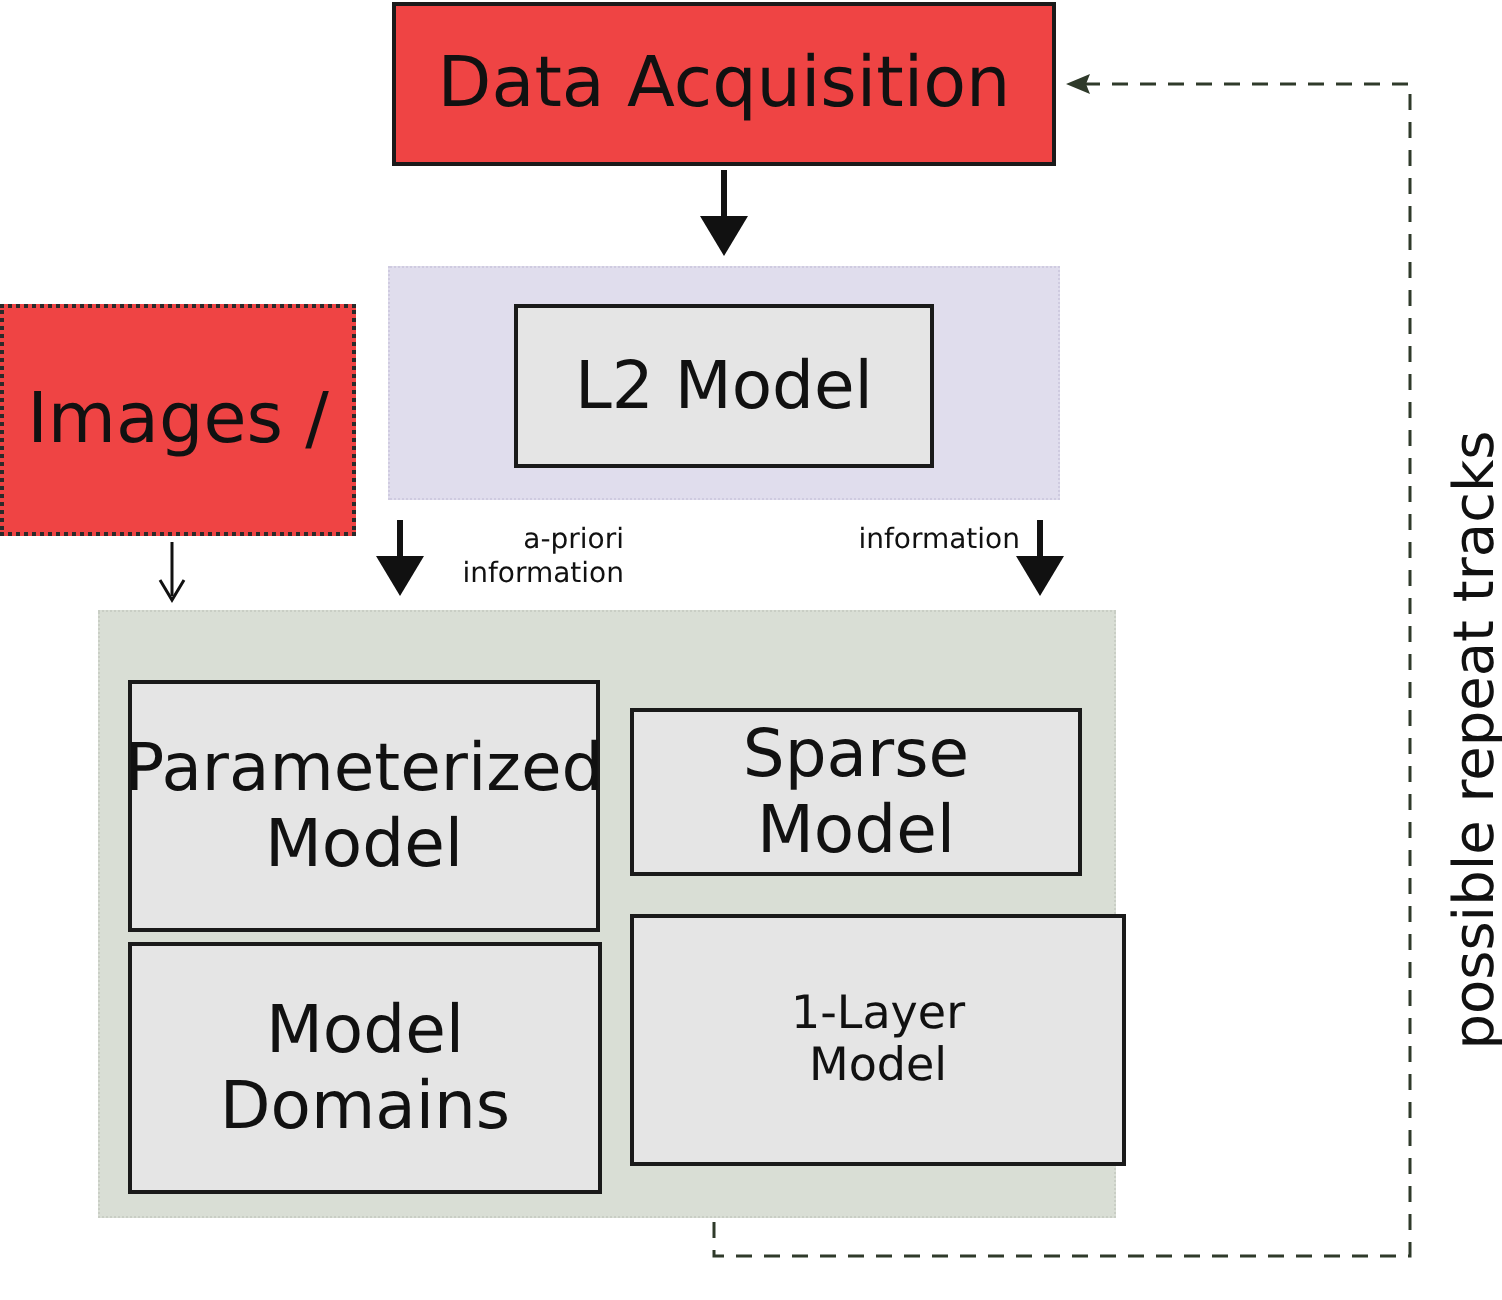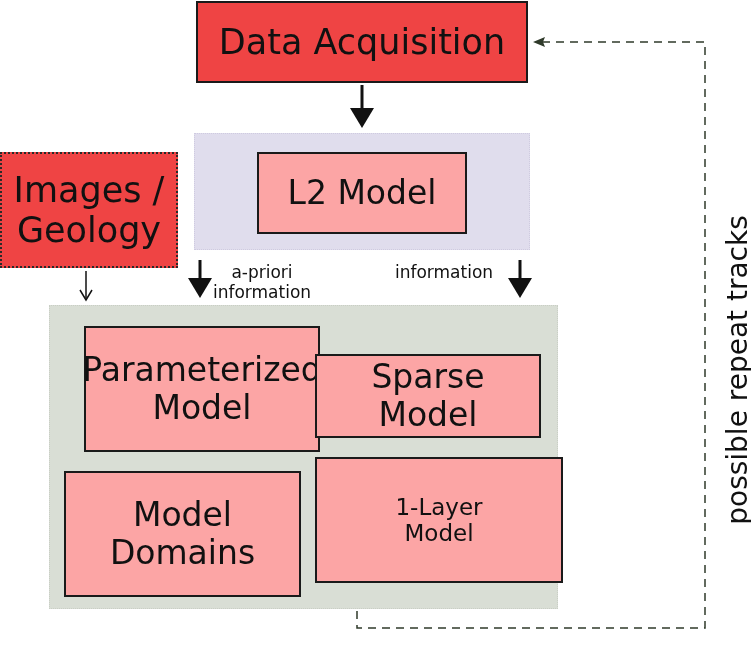--- a/index.html
+++ b/index.html
@@ -1,54 +1,53 @@
 <!DOCTYPE html>
 <html><head>
 <meta charset="utf-8">
 <style>
   html, body { margin: 0; padding: 0; background: #ffffff; }
   body { width: 751px; height: 650px; position: relative; overflow: hidden;
          font-family: "DejaVu Sans", sans-serif; color: #111; }
   .abs { position: absolute; box-sizing: border-box; }
   .box { display: flex; align-items: center; justify-content: center; text-align: center; line-height: 1.15; }
   .blue { background: #ef4444; }
-  .white { background: #fca5a5; border: 2px solid #1a1a1a; }
+  .white { background: #e5e5e5; border: 2px solid #1a1a1a; }
   .lav { background: #e0dded; border: 1px dotted #cfcbe0; }
   .sage { background: #d9ded5; border: 1px dotted #c9cec5; }
-  .lbl-small { font-size: 17px; text-align: center; line-height: 1.2; }
+  .lbl-small { font-size: 14px; text-align: right; line-height: 1.2; }
   #overlay { position: absolute; left: 0; top: 0; }
 </style>
 </head>
 <body>
 
 <div class="abs box blue" style="left:196px; top:1px; width:332px; height:82px; border:2px solid #1a1a1a; font-size:35px;">
   <span>Data Acquisition</span>
 </div>
 
 <div class="abs lav" style="left:194px; top:133px; width:336px; height:117px;"></div>
 <div class="abs box white" style="left:257px; top:152px; width:210px; height:82px; font-size:33px;">
   <span>L2 Model</span>
 </div>
 
 <div class="abs box blue" style="left:0px; top:152px; width:178px; height:116px; border:2px dotted #2a2a2a; font-size:35px; flex-direction:column;">
   <span>Images /</span>
-  <span>Geology</span>
 </div>
 
 <div class="abs lbl-small" style="left:212px; top:262px; width:100px;">
   <div>a-priori</div>
   <div>information</div>
 </div>
 <div class="abs lbl-small" style="left:378px; top:262px; width:132px;">
   <div>information</div>
 </div>
 
 <div class="abs sage" style="left:49px; top:305px; width:509px; height:304px;"></div>
 
-<div class="abs box white" style="left:64px; top:326px; width:236px; height:126px; font-size:33px; flex-direction:column;margin-left:20px;">
+<div class="abs box white" style="left:64px; top:340px; width:236px; height:126px; font-size:33px; flex-direction:column;">
   <span>Parameterized</span>
   <span>Model</span>
 </div>
 
 <div class="abs box white" style="left:315px; top:354px; width:226px; height:84px; font-size:33px;">
   <span>Sparse Model</span>
 </div>
 
 <div class="abs box white" style="left:64px; top:471px; width:237px; height:126px; font-size:33px; flex-direction:column;">
   <span>Model Domains</span>

